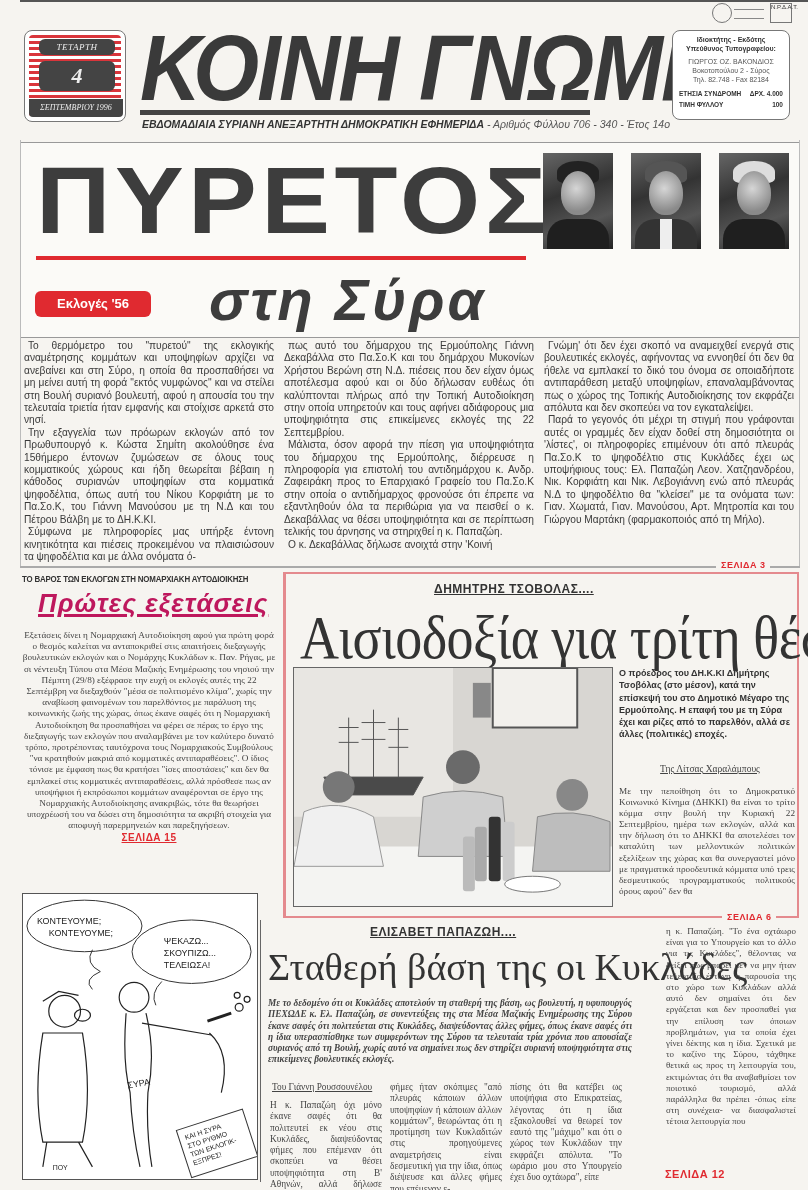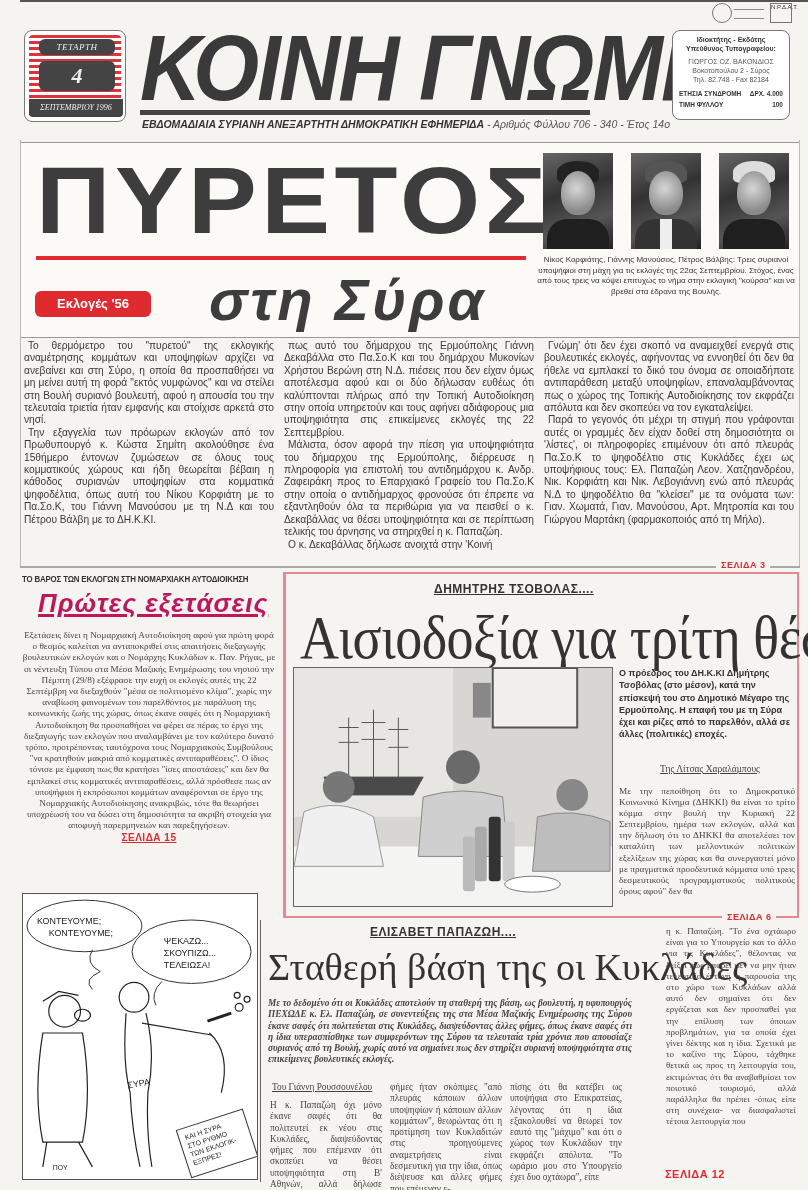--- a/index.html
+++ b/index.html
@@ -141,27 +141,27 @@
       <div class="hair" style="background:#555"></div>
         <div class="face"></div>
         <div class="body"></div>
     </div>
     <div class="portrait p3" style="left:176px">
       <div class="hair"></div>
         <div class="face"></div>
         <div class="body"></div>
     </div>
   </div>
-  <div class="caption-lead">Νίκος Κορφιάτης, Γιάννης Μανούσος, Πέτρος Βάλβης: Τρεις συριανοί υποψήφιοι στη μάχη για τις εκλογές της 22ας Σεπτεμβρίου. Στόχος, ένας από τους τρεις να κόψει επιτυχώς το νήμα στην εκλογική "κούρσα" και να βρεθεί στα έδρανα της Βουλής.</div>
 </div>
 
 <div class="lead-body">
   <div class="col">
     <p>Το θερμόμετρο του "πυρετού" της εκλογικής αναμέτρησης κομμάτων και υποψηφίων αρχίζει να ανεβαίνει και στη Σύρο, η οποία θα προσπαθήσει να μη μείνει αυτή τη φορά "εκτός νυμφώνος" και να στείλει στη Βουλή συριανό βουλευτή, αφού η απουσία του την τελευταία τριετία ήταν εμφανής και στοίχισε αρκετά στο νησί.</p>
     <p>Την εξαγγελία των πρόωρων εκλογών από τον Πρωθυπουργό κ. Κώστα Σημίτη ακολούθησε ένα 15θήμερο έντονων ζυμώσεων σε όλους τους κομματικούς χώρους και ήδη θεωρείται βέβαιη η κάθοδος συριανών υποψηφίων στα κομματικά ψηφοδέλτια, όπως αυτή του Νίκου Κορφιάτη με το Πα.Σο.Κ, του Γιάννη Μανούσου με τη Ν.Δ και του Πέτρου Βάλβη με το ΔΗ.Κ.ΚΙ.</p>
+    <p>Σύμφωνα με πληροφορίες μας υπήρξε έντονη κινητικότητα και πιέσεις προκειμένου να πλαισιώσουν τα ψηφοδέλτια και με άλλα ονόματα ό-</p>
   </div>
   <div class="col">
     <p>πως αυτό του δήμαρχου της Ερμούπολης Γιάννη Δεκαβάλλα στο Πα.Σο.Κ και του δημάρχου Μυκονίων Χρήστου Βερώνη στη Ν.Δ. πιέσεις που δεν είχαν όμως αποτέλεσμα αφού και οι δύο δήλωσαν ευθέως ότι καλύπτονται πλήρως από την Τοπική Αυτοδιοίκηση στην οποία υπηρετούν και τους αφήνει αδιάφορους μια υποψηφιότητα στις επικείμενες εκλογές της 22 Σεπτεμβρίου.</p>
     <p>Μάλιστα, όσον αφορά την πίεση για υποψηφιότητα του δήμαρχου της Ερμούπολης, διέρρευσε η πληροφορία για επιστολή του αντιδημάρχου κ. Ανδρ. Ζαφειράκη προς το Επαρχιακό Γραφείο του Πα.Σο.Κ στην οποία ο αντιδήμαρχος φρονούσε ότι έπρεπε να εξαντληθούν όλα τα περιθώρια για να πεισθεί ο κ. Δεκαβάλλας να θέσει υποψηφιότητα και σε περίπτωση τελικής του άρνησης να στηριχθεί η κ. Παπαζώη.</p>
     <p>Ο κ. Δεκαβάλλας δήλωσε ανοιχτά στην 'Κοινή</p>
   </div>
   <div class="col">
     <p>Γνώμη' ότι δεν έχει σκοπό να αναμειχθεί ενεργά στις βουλευτικές εκλογές, αφήνοντας να εννοηθεί ότι δεν θα ήθελε να εμπλακεί το δικό του όνομα σε οποιαδήποτε αντιπαράθεση μεταξύ υποψηφίων, επαναλαμβάνοντας πως ο χώρος της Τοπικής Αυτοδιοίκησης τον εκφράζει απόλυτα και δεν σκοπεύει να τον εγκαταλείψει.</p>
     <p>Παρά το γεγονός ότι μέχρι τη στιγμή που γράφονται αυτές οι γραμμές δεν είχαν δοθεί στη δημοσιότητα οι 'λίστες', οι πληροφορίες επιμένουν ότι από πλευράς Πα.Σο.Κ το ψηφοδέλτιο στις Κυκλάδες έχει ως υποψήφιους τους: Ελ. Παπαζώη Λεον. Χατζηανδρέου, Νικ. Κορφιάτη και Νικ. Λεβογιάννη ενώ από πλευράς Ν.Δ το ψηφοδέλτιο θα "κλείσει" με τα ονόματα των: Γιαν. Χωματά, Γιαν. Μανούσου, Αρτ. Μητροπία και του Γιώργου Μαρτάκη (φαρμακοποιός από τη Μήλο).</p>
   </div>

